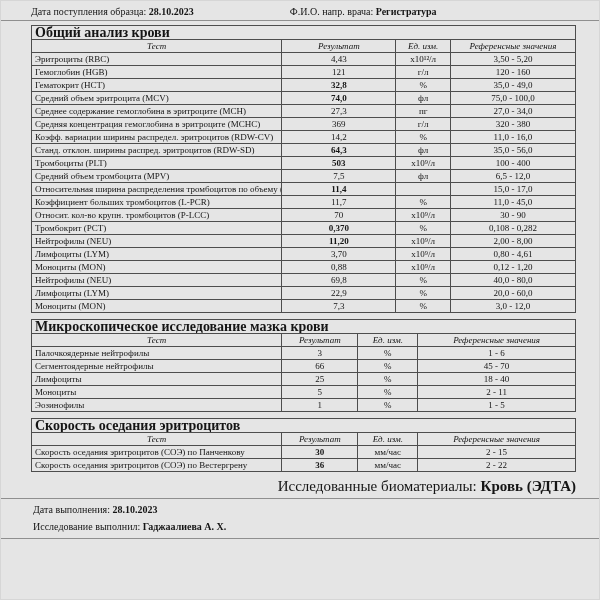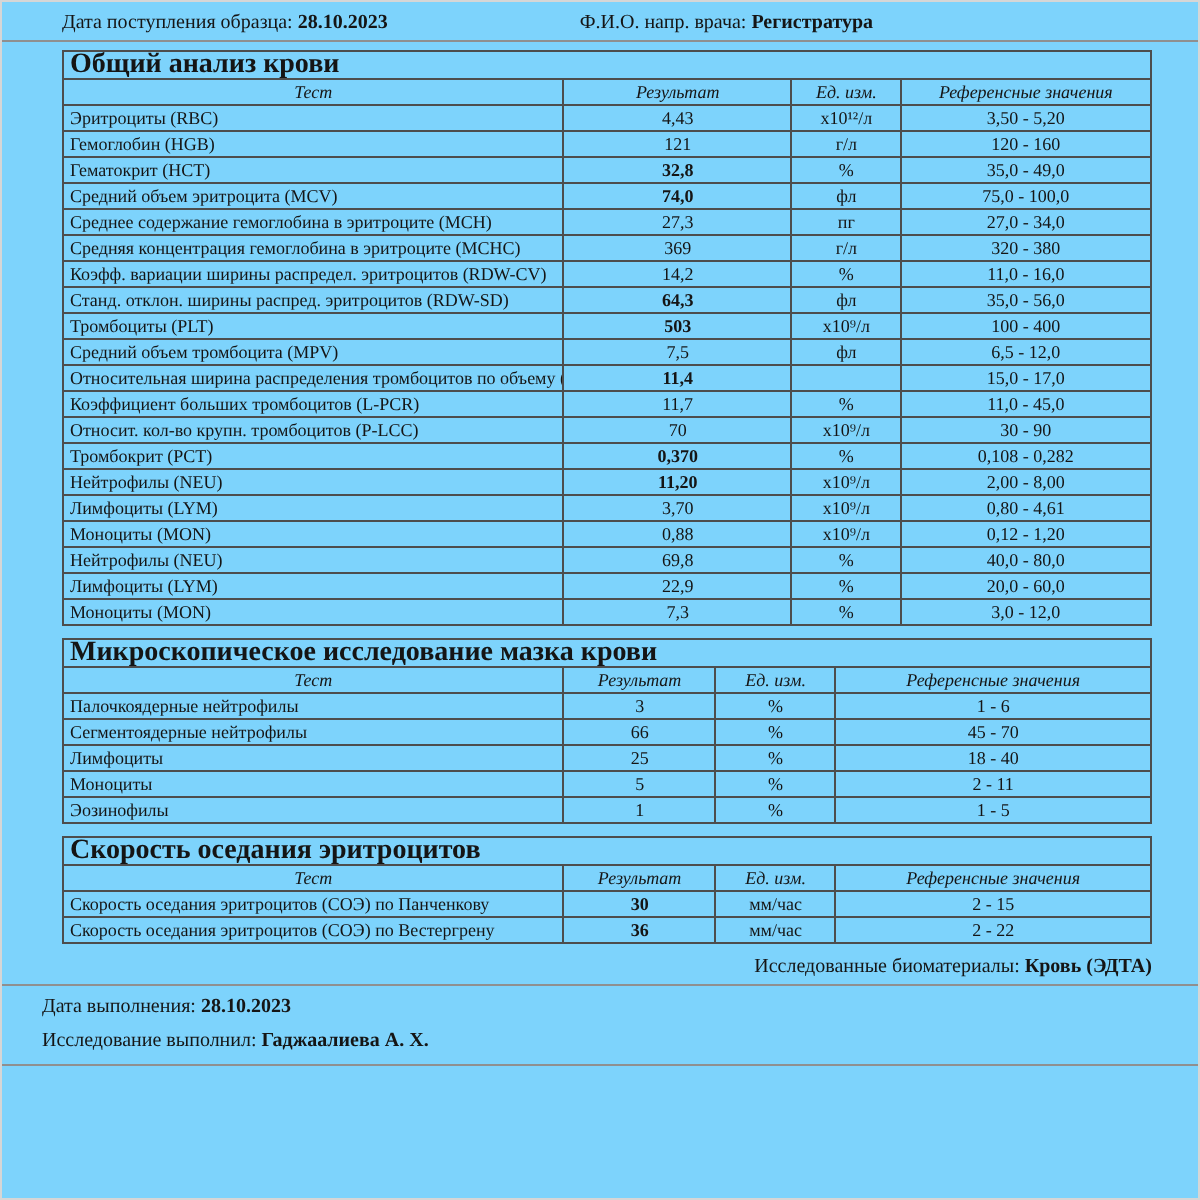--- a/index.html
+++ b/index.html
@@ -1,18 +1,18 @@
 <!DOCTYPE html>
 <html><head>
 <meta charset="utf-8">
 <style>
   * { margin:0; padding:0; box-sizing:border-box; }
   html,body { background:#fff; }
   body { width:600px; height:600px; font-family:"Liberation Serif", serif; color:#151515; }
-  .page { width:600px; height:600px; background:#7dd3fc; border:1px solid #d6d6d6; overflow:hidden; }
+  .page { width:600px; height:600px; background:#e5e5e5; border:1px solid #d6d6d6; overflow:hidden; }
 
   .doc-header { display:flex; align-items:baseline; padding:5px 23px 3px 30px; border-bottom:1px solid #8f8f8f; font-size:10px; }
   .doc-header .pair { white-space:nowrap; }
   .doc-header .pair + .pair { margin-left:96px; }
   .b { font-weight:bold; }
 
   .content { padding:4px 23px 0 30px; }
 
   table.lab { width:100%; border-collapse:collapse; table-layout:fixed; margin-bottom:6px; }
   table.lab th, table.lab td {
@@ -20,23 +20,23 @@
     padding:0 3px; white-space:nowrap; overflow:hidden; vertical-align:middle;
   }
   tr.title-row th { font-weight:bold; font-size:14px; height:14px; text-align:left; }
   tr.cols th { font-style:italic; font-weight:normal; text-align:center; }
   td.c-test { text-align:left; }
   td.c-result, td.c-unit, td.c-ref { text-align:center; }
 
   table.w1 .ct{width:46%} table.w1 .cr{width:21%} table.w1 .cu{width:10%} table.w1 .cf{width:23%}
   table.w2 .ct{width:46%} table.w2 .cr{width:14%} table.w2 .cu{width:11%} table.w2 .cf{width:29%}
 
-  .bio { text-align:right; font-size:10px; padding:0 23px 3px 30px; }
+  .bio { text-align:right; font-size:15px; padding:0 23px 3px 30px; }
   .rule { border-top:1px solid #8f8f8f; }
-  .meta { padding:5px 23px 0 20px; font-size:10px; }
+  .meta { padding:5px 23px 0 32px; font-size:10px; }
   .meta .line { margin-bottom:6px; white-space:nowrap; }
   .rule-bottom { margin-top:2px; }
 </style>
 </head>
 <body>
 
 <div class="page">
 
   <div class="doc-header">
     <span class="pair">

